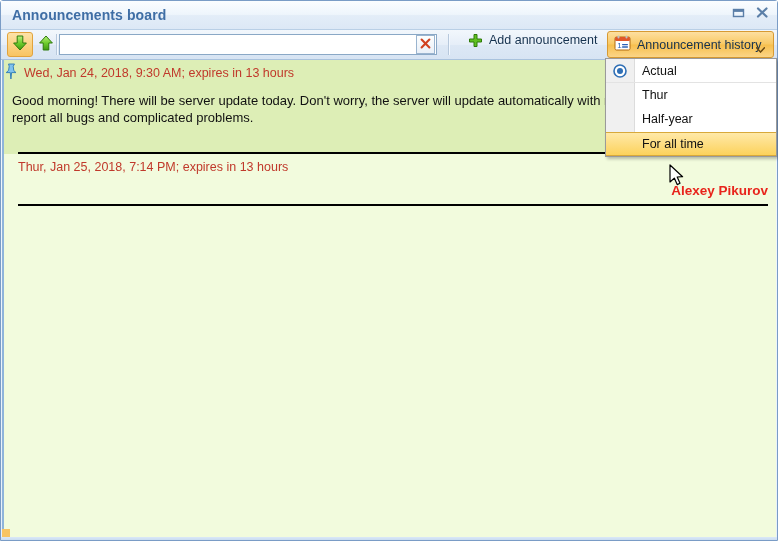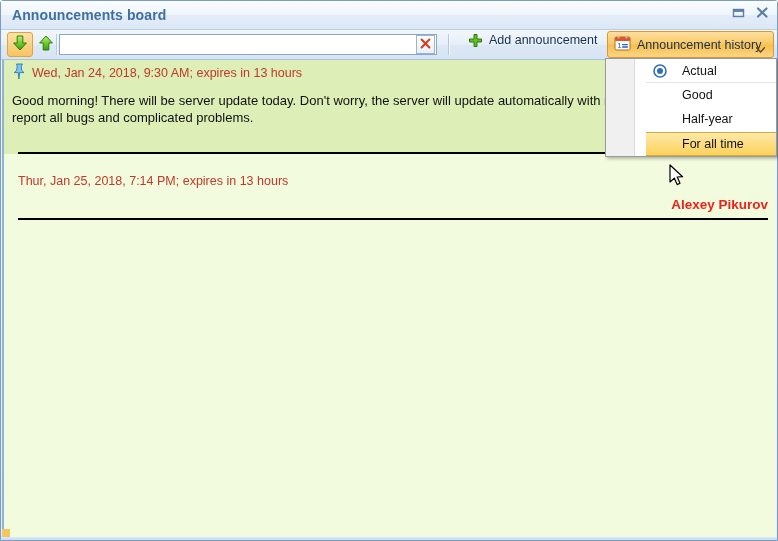--- a/index.html
+++ b/index.html
@@ -83,24 +83,24 @@
   }
   .hist-caret{position:absolute;right:8px;top:10px;}
   
   .board{
     position:absolute;left:1px;top:59px;width:774px;height:479px;
     background:#f2fbdd;border-left:2px solid #8fb4da;box-sizing:border-box;
     overflow:hidden;
   }
   .ann{position:relative;box-sizing:border-box;}
   .ann.pinned{background:#ddeeb6;}
-  .ann.plain{background:#f2fbdd;margin-top:14px;}
+  .ann.plain{background:#f2fbdd;}
   .ann-head{
     position:relative;height:26px;display:flex;align-items:center;
-    padding-left:8px;gap:5px;
+    gap:5px;
   }
   .ann-date{
     font-size:12.5px;color:#c0392b;font-weight:normal;white-space:nowrap;
   }
   .ann-body{
     padding:6px 8px 2px 8px;font-size:13px;color:#111;line-height:17px;
   }
   .ann-sign{
     text-align:right;padding:3px 8px 6px 16px;
     font-size:13.5px;font-weight:bold;color:#e8241c;
@@ -116,21 +116,21 @@
     box-sizing:border-box;z-index:40;
     padding-bottom:0;
   }
   .menu-gutter{
     position:absolute;left:0;top:0;width:28px;bottom:0;
     background:#f0f0f0;border-right:1px solid #dcdcdc;
   }
   .menu-item{
     position:relative;height:24px;display:flex;align-items:center;
     padding-left:36px;font-size:12.5px;color:#111;cursor:default;
-    box-sizing:border-box;z-index:2;white-space:nowrap;margin-left:40px;
+    box-sizing:border-box;z-index:2;white-space:nowrap;
   }
   .menu-item.first{border-bottom:1px solid #e3e3e3;}
   .menu-item.highlight{
     background:linear-gradient(#ffe9a8,#fcd25c);
     border-top:1px solid #d8a93a;border-bottom:1px solid #d8a93a;
     margin-top:1px;
   }
   .menu-radio{
     position:absolute;left:7px;top:5px;width:14px;height:14px;z-index:3;
   }
@@ -277,21 +277,21 @@
       <span class="menu-radio">
         <svg width="14" height="14" viewBox="0 0 14 14">
           <circle cx="7" cy="7" r="6" fill="#ffffff" stroke="#2f6fb5" stroke-width="1.6"></circle>
           <circle cx="7" cy="7" r="3" fill="#2f6fb5"></circle>
         </svg>
       </span>
       <span>Actual</span>
     </div>
 
     <div class="menu-item">
-      <span>Good</span>
+      <span>Thur</span>
     </div>
 
 
     <div class="menu-item">
       <span>Half-year</span>
     </div>
 
     <div class="menu-item highlight">
       <span>For all time</span>
     </div>

